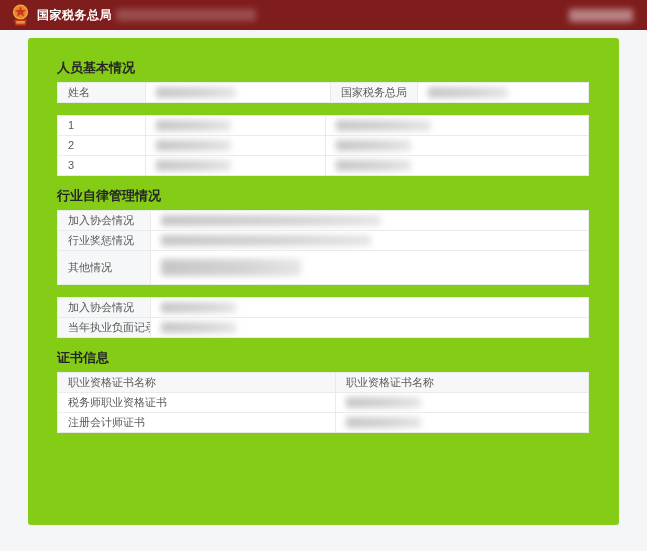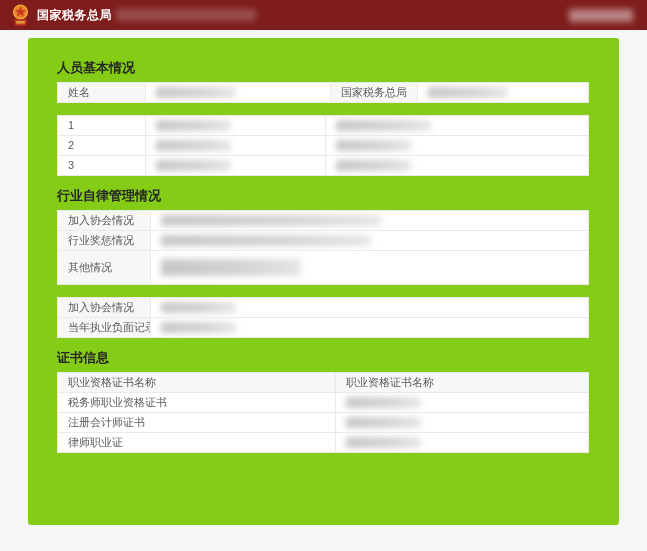--- a/index.html
+++ b/index.html
@@ -248,24 +248,18 @@
           <td class="value-cell">
                 <div class="blur w75"></div>
               </td>
         </tr>
         <tr>
           <td class="value-cell">注册会计师证书</td>
           <td class="value-cell">
                 <div class="blur w75"></div>
               </td>
         </tr>
-        <tr>
-          <td class="value-cell">律师职业证</td>
-          <td class="value-cell">
-                <div class="blur w75"></div>
-              </td>
-        </tr>
       </tbody>
         </table>
     </section>
 
   </div>
 </main>
 
 </body></html>

